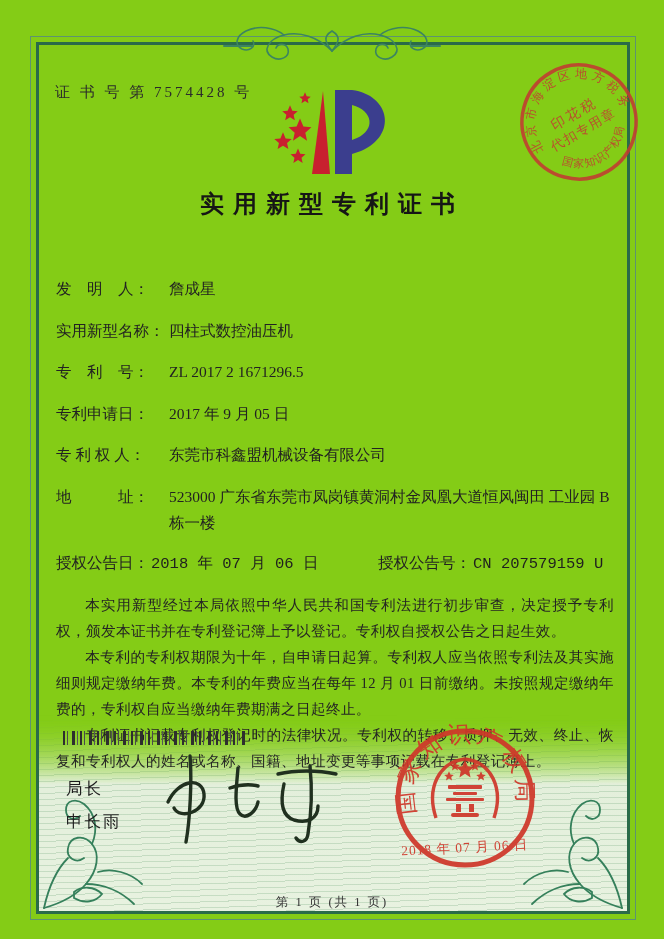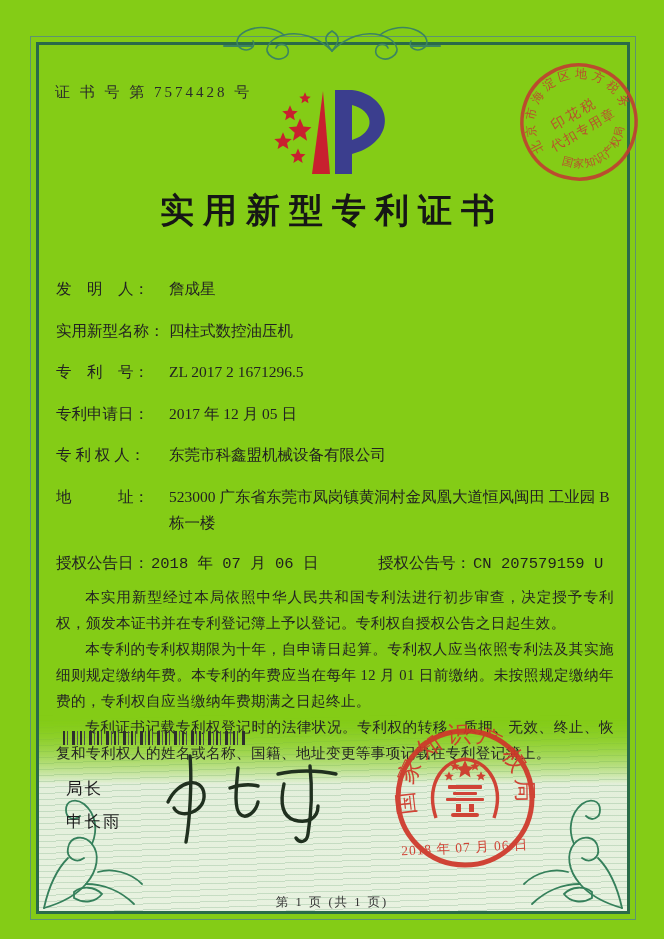--- a/index.html
+++ b/index.html
@@ -18,30 +18,30 @@
     position:absolute;left:39px;right:37px;bottom:28px;height:196px;
     background:
       repeating-linear-gradient(178deg, rgba(110,165,120,.28) 0 1px, rgba(110,165,120,0) 1px 6px),
       linear-gradient(180deg, rgba(223,238,216,0) 0%, #e3efdb 35%, #e8f2e0 100%);
     -webkit-mask-image:linear-gradient(180deg,transparent 0,#000 70px);
     mask-image:linear-gradient(180deg,transparent 0,#000 70px);
   }
   .cert-no{position:absolute;left:55px;top:83px;font-size:15px;letter-spacing:3px;color:#2b2b2b;}
   .logo{position:absolute;left:257px;top:86px;}
   .title{position:absolute;left:0;right:0;top:188px;text-align:center;
-    font-size:34px;font-weight:600;letter-spacing:9px;color:#161616;}
+    font-size:24px;font-weight:600;letter-spacing:9px;color:#161616;}
   .content{position:absolute;left:56px;right:50px;top:276px;}
   .field-row{display:flex;align-items:flex-start;font-size:15.5px;line-height:26px;margin-bottom:15.5px;}
   .field-label{flex:0 0 113px;white-space:pre;color:#222;}
   .field-value{flex:1;color:#222;}
   .grant-row{display:flex;font-size:15.5px;line-height:26px;margin-bottom:6px;}
   .grant-pair{display:flex;font-family:Liberation Mono, monospace;}
   .grant-pair.first{width:322px;}
   .grant-pair .field-label{flex:0 0 auto;margin-right:2px;}
-  .paras{margin-top:8px;}
+  .paras{margin-top:16px;}
   .paras p{margin:0;font-size:14.6px;line-height:1.78;text-align:justify;
     text-indent:2em;color:#242424;letter-spacing:.4px;}
   .barcode{position:absolute;left:63px;top:731px;width:183px;height:14px;
     background:
       repeating-linear-gradient(90deg,#2e2e2e 0 2px,transparent 2px 4px,#4a4a4a 4px 5px,transparent 5px 9px,#2e2e2e 9px 12px,transparent 12px 14px,#555 14px 15px,transparent 15px 17px);
   }
   .director{position:absolute;left:66px;top:778px;font-size:16.5px;letter-spacing:2px;color:#1c1c1c;}
   .director div{margin-bottom:11px;}
   .sig{position:absolute;left:150px;top:750px;}
   .seal{position:absolute;left:390px;top:722px;opacity:.93;}
@@ -119,21 +119,21 @@
     <div class="field-row">
       <span class="field-label">实用新型名称：</span>
       <span class="field-value">四柱式数控油压机</span>
     </div>
     <div class="field-row">
       <span class="field-label">专　利　号：</span>
       <span class="field-value">ZL 2017 2 1671296.5</span>
     </div>
     <div class="field-row">
       <span class="field-label">专利申请日：</span>
-      <span class="field-value">2017 年 12 月 05 日</span>
+      <span class="field-value">2017 年 9 月 05 日</span>
     </div>
     <div class="field-row">
       <span class="field-label">专 利 权 人：</span>
       <span class="field-value">东莞市科鑫盟机械设备有限公司</span>
     </div>
     <div class="field-row">
       <span class="field-label">地　　　址：</span>
       <span class="field-value">523000 广东省东莞市凤岗镇黄洞村金凤凰大道恒风闽田 工业园 B 栋一楼</span>
     </div>
 

